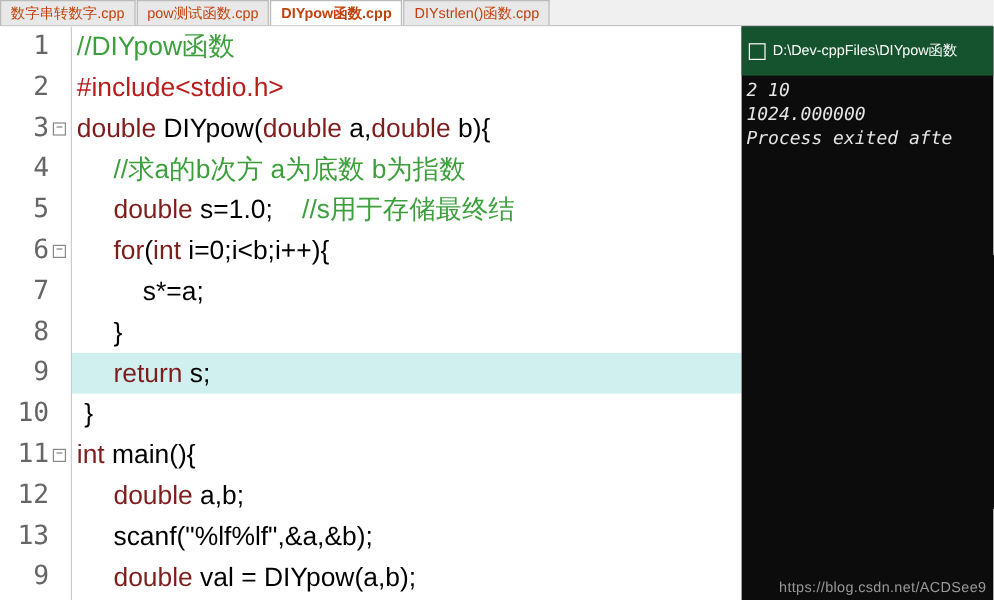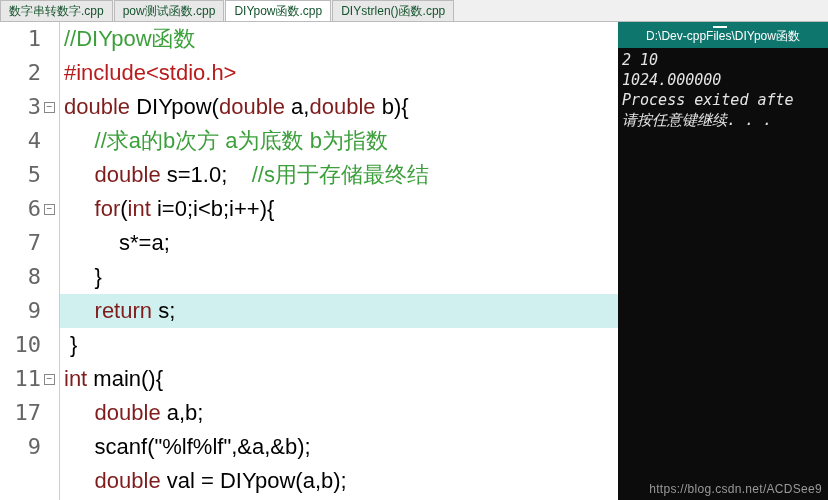--- a/index.html
+++ b/index.html
@@ -19,27 +19,28 @@
     border-bottom: 1px solid #bbb;
     font-size: 12px;
     font-family: "Microsoft YaHei", Arial, sans-serif;
   }
   .tab {
     padding: 2px 8px;
     border: 1px solid #bbb;
     border-bottom: none;
     background: #e8e8e8;
     margin-right: 1px;
-    color: #14532d;
+    color: #c2410c;
     white-space: nowrap;
     display: flex;
     align-items: center;
   }
   .tab.active {
     background: #fff;
+    font-weight: bold;
   }
   .editor-area {
     display: flex;
     height: 478px;
     background: #fff;
   }
   .editor {
     display: flex;
     width: 618px;
     overflow: hidden;
@@ -99,31 +100,30 @@
   .console {
     width: 210px;
     background: #0c0c0c;
     color: #15d015;
     font-family: Consolas, monospace;
     font-size: 15px;
     position: relative;
     flex-shrink: 0;
   }
   .console-title {
-    height: 26px;
-    background: #0f766e;
+    height: 41px;
+    background: #14532d;
     color: #fff;
     font-size: 12px;
     font-family: "Microsoft YaHei", Arial, sans-serif;
     padding: 4px 6px;
     display: flex;
     align-items: center;
     white-space: nowrap;
     overflow: hidden;
-    flex-direction: column;
   }
   .console-title .cicon {
     width: 14px;
     height: 14px;
     border: 1px solid #fff;
     margin-right: 6px;
     display: inline-block;
   }
   .console-body {
     padding: 2px 4px;
@@ -192,31 +192,35 @@
         </div>
         <div class="ln-row">
           <span>10</span>
           <span style="width: 14px; display: inline-block;"></span>
         </div>
         <div class="ln-row">
           <span>11</span>
           <span class="fold">−</span>
         </div>
         <div class="ln-row">
-          <span>17</span>
+          <span>12</span>
+          <span style="width: 14px; display: inline-block;"></span>
+        </div>
+        <div class="ln-row">
+          <span>13</span>
           <span style="width: 14px; display: inline-block;"></span>
         </div>
         <div class="ln-row">
           <span>9</span>
           <span style="width: 14px; display: inline-block;"></span>
         </div>
       </div>
     <div class="code" id="codebody"><div class="code-line"><span class="c-comment">//DIYpow函数</span></div><div class="code-line"><span class="c-prep">#include&lt;stdio.h&gt;</span></div><div class="code-line"><span class="c-keyword">double</span><span class="c-text"> DIYpow(</span><span class="c-keyword">double</span><span class="c-text"> a,</span><span class="c-keyword">double</span><span class="c-text"> b){</span></div><div class="code-line"><span class="c-text">     </span><span class="c-comment">//求a的b次方 a为底数 b为指数</span></div><div class="code-line"><span class="c-text">     </span><span class="c-keyword">double</span><span class="c-text"> s=1.0;    </span><span class="c-comment">//s用于存储最终结</span></div><div class="code-line"><span class="c-text">     </span><span class="c-keyword">for</span><span class="c-text">(</span><span class="c-keyword">int</span><span class="c-text"> i=0;i&lt;b;i++){</span></div><div class="code-line"><span class="c-text">         s*=a;</span></div><div class="code-line"><span class="c-text">     }</span></div><div class="code-line highlight"><span class="c-text">     </span><span class="c-keyword">return</span><span class="c-text"> s;</span></div><div class="code-line"><span class="c-text"> }</span></div><div class="code-line"><span class="c-keyword">int</span><span class="c-text"> main(){</span></div><div class="code-line"><span class="c-text">     </span><span class="c-keyword">double</span><span class="c-text"> a,b;</span></div><div class="code-line"><span class="c-text">     scanf("%lf%lf",&amp;a,&amp;b);</span></div><div class="code-line"><span class="c-text">     </span><span class="c-keyword">double</span><span class="c-text"> val = DIYpow(a,b);</span></div></div>
   </div>
   <div class="console">
     <div class="console-title">
       <span class="cicon"></span>
       <span>D:\Dev-cppFiles\DIYpow函数</span>
     </div>
-    <div class="console-body" id="consolebody"><div class="console-line">2 10</div><div class="console-line">1024.000000</div><div class="console-line"></div><div class="console-line">Process exited afte</div><div class="console-line">请按任意键继续. . .</div></div>
+    <div class="console-body" id="consolebody"><div class="console-line">2 10</div><div class="console-line">1024.000000</div><div class="console-line"></div><div class="console-line">Process exited afte</div></div>
     <div class="watermark">https://blog.csdn.net/ACDSee9</div>
   </div>
 </div>
 
 </body></html>

